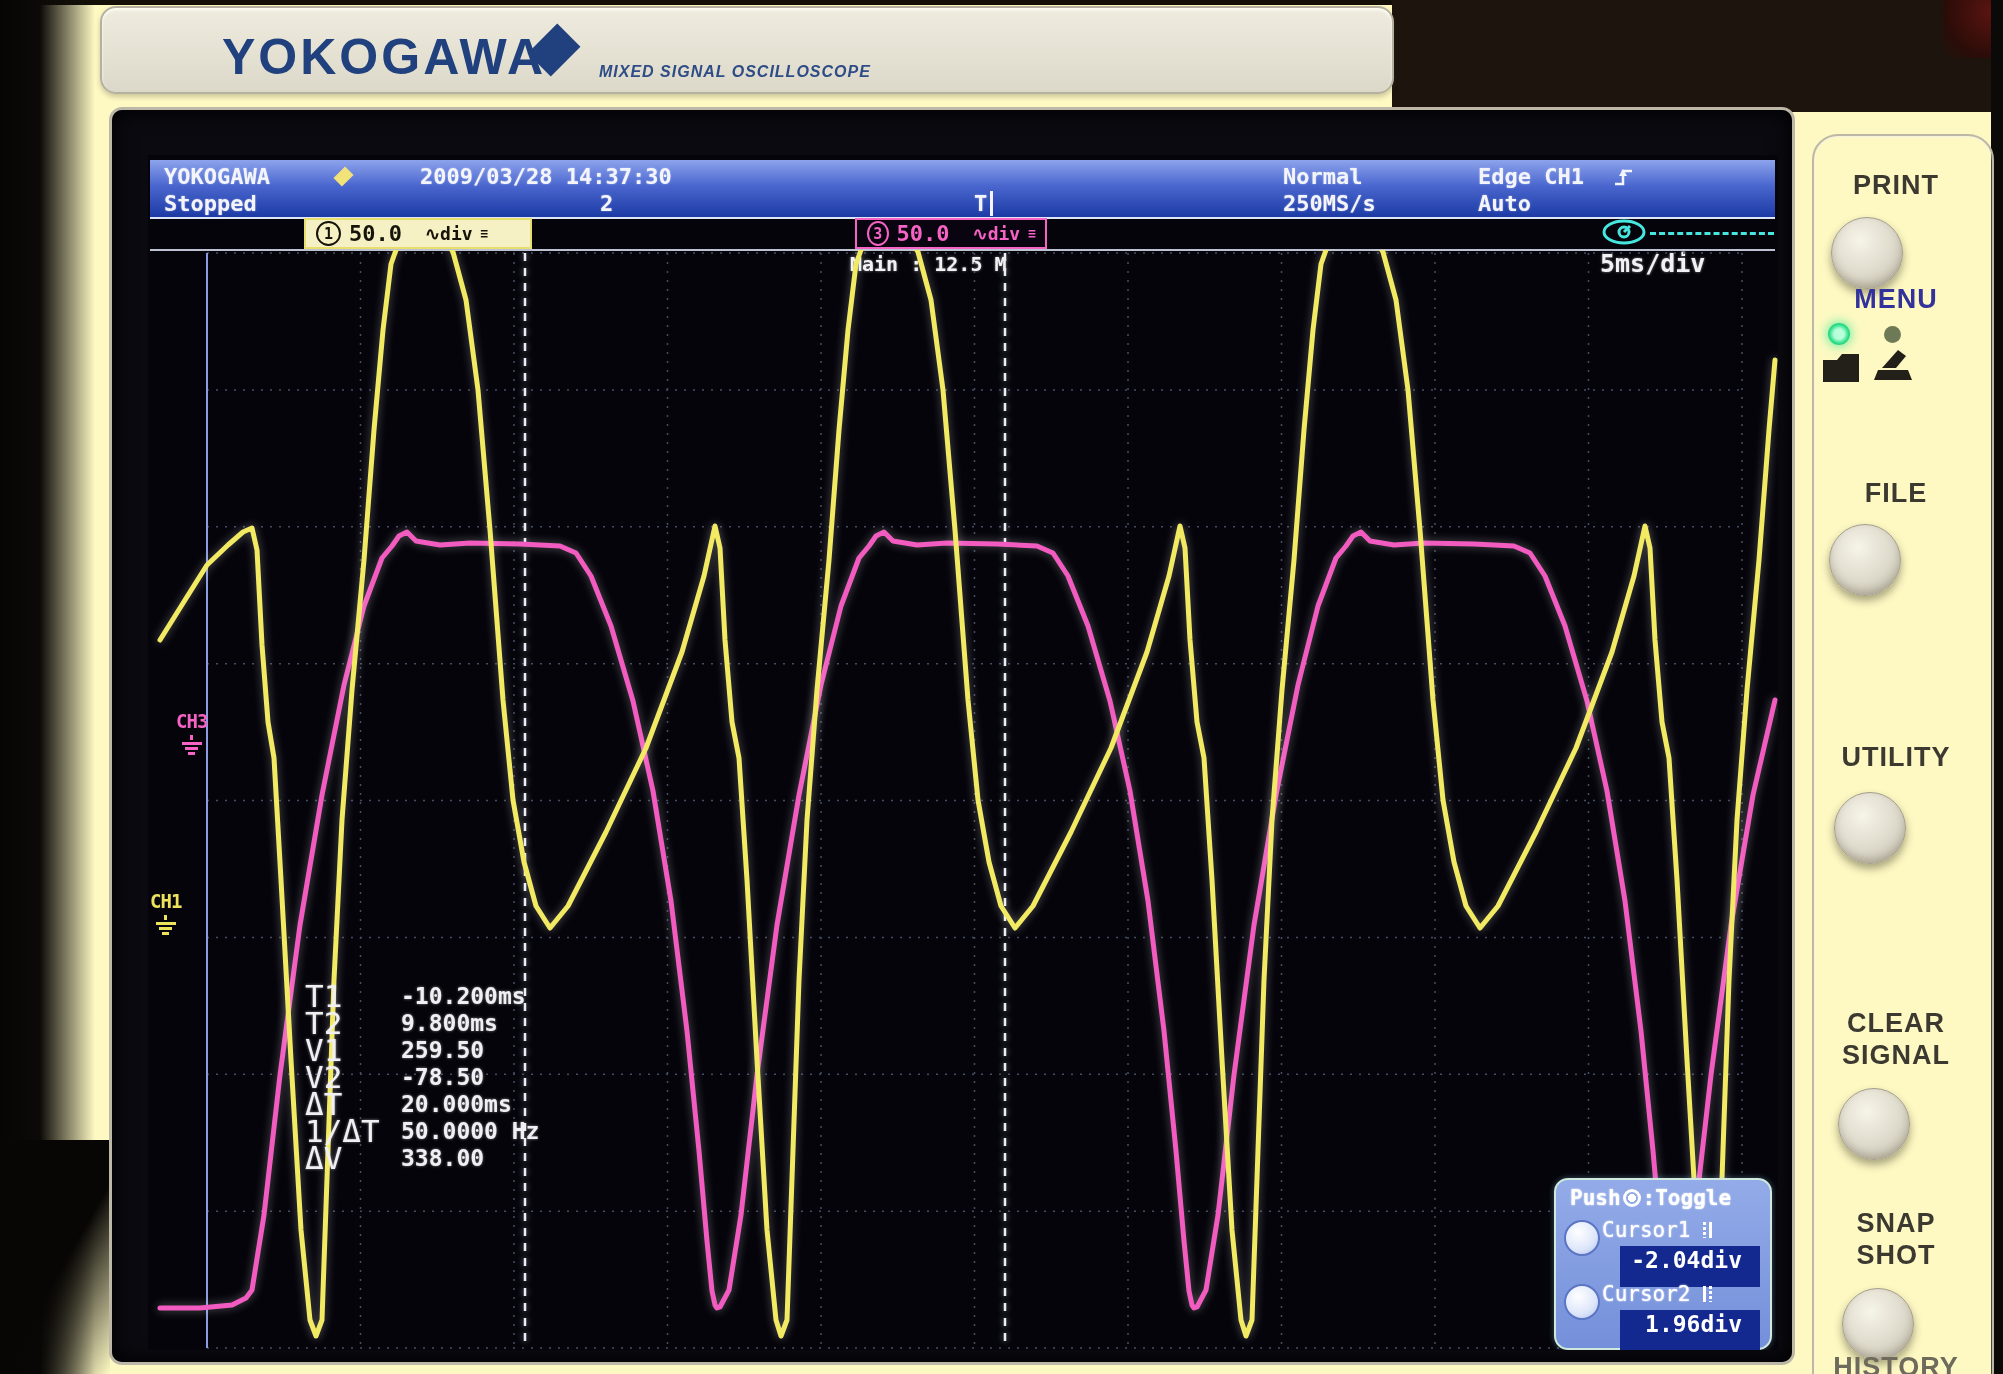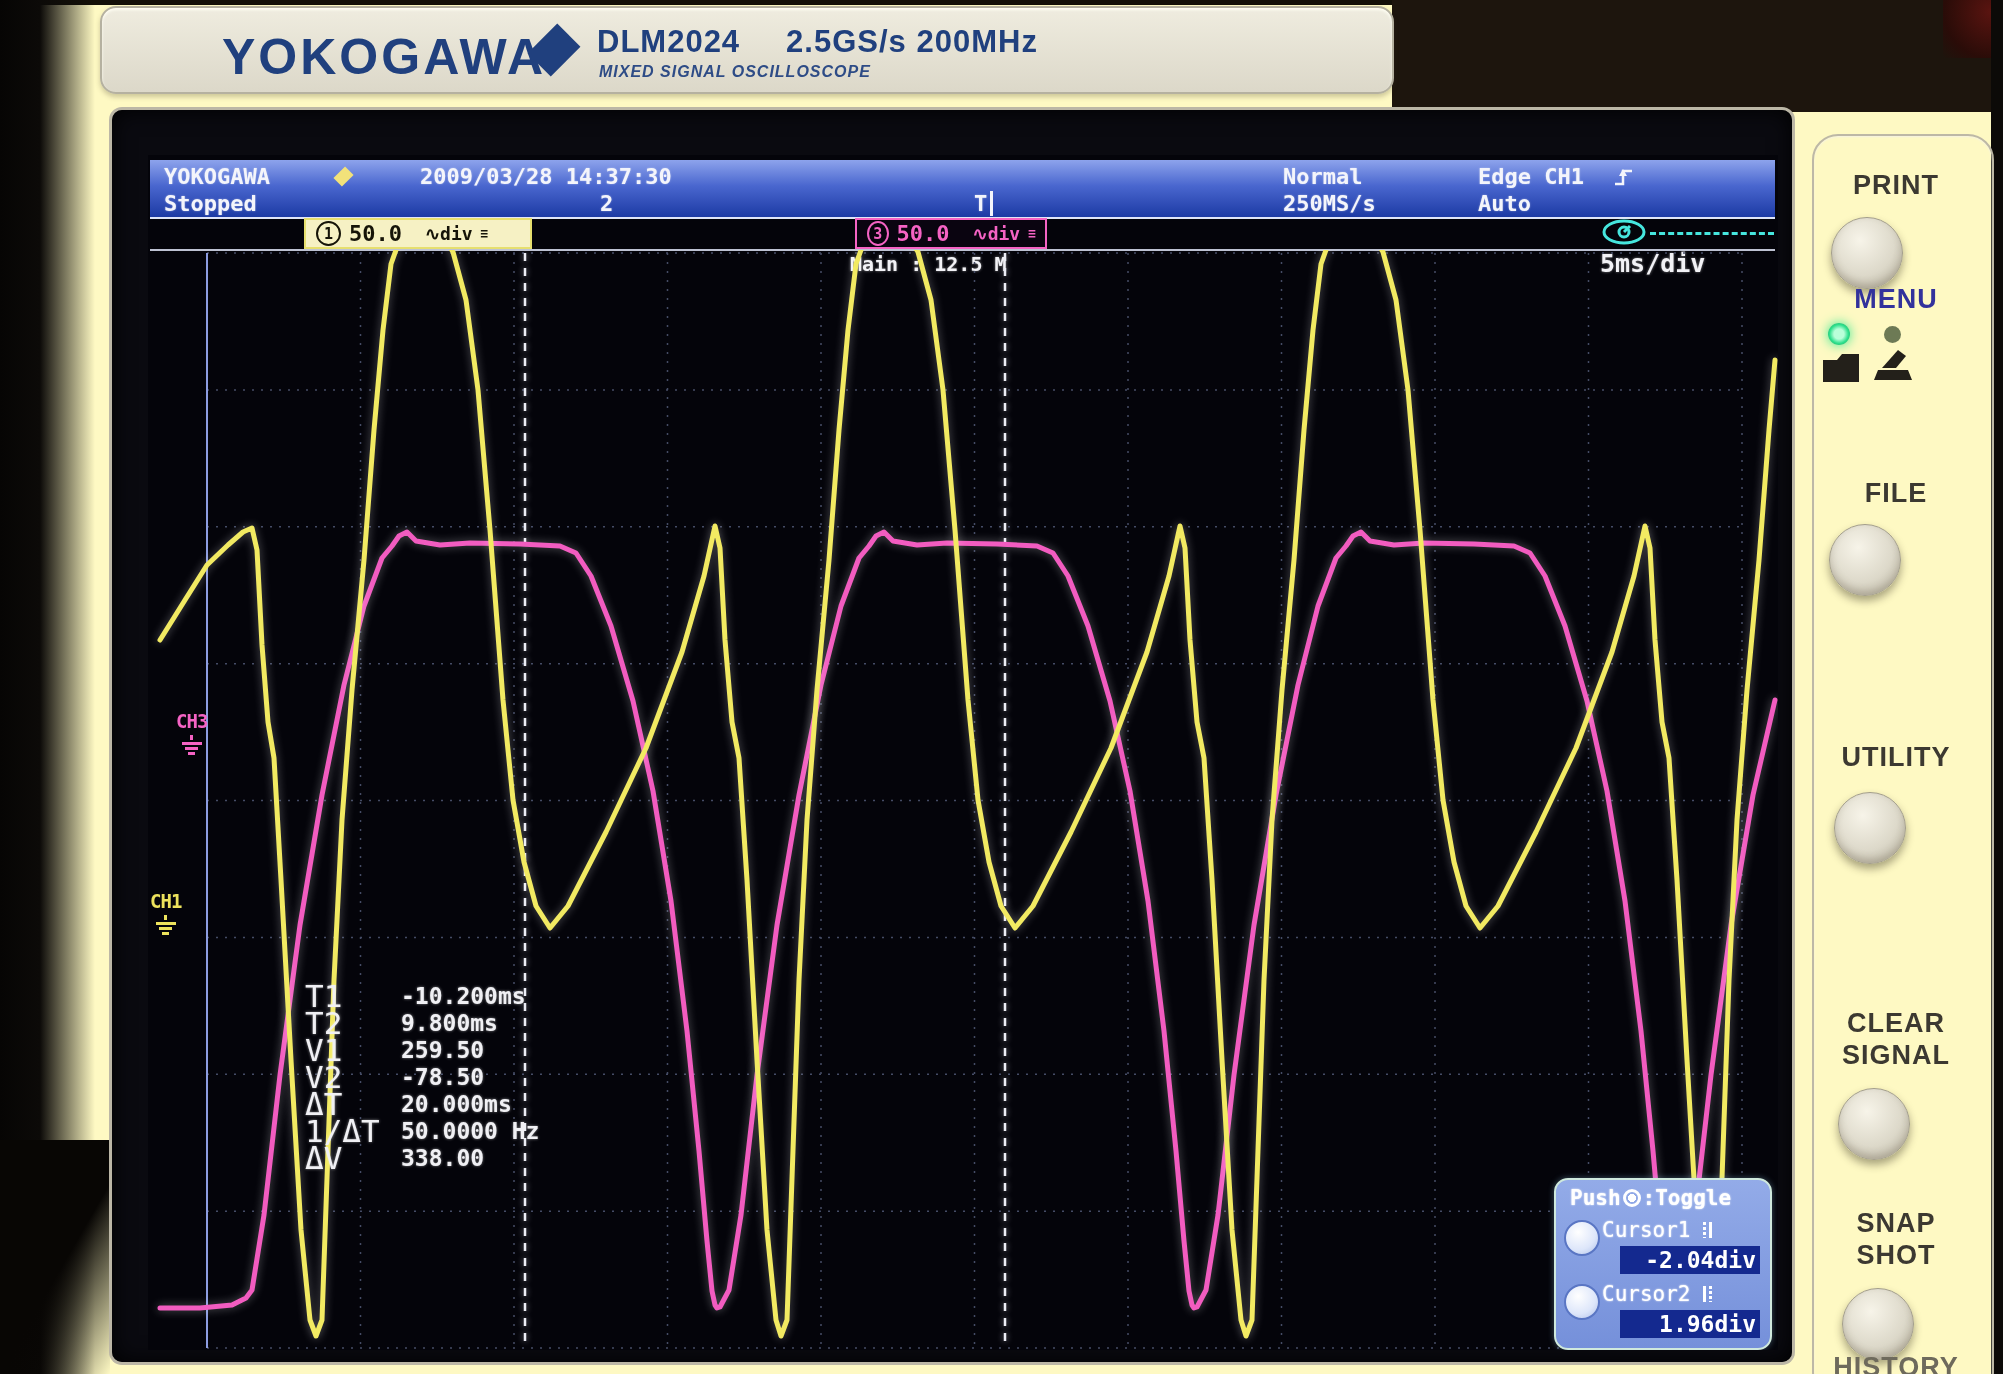--- a/index.html
+++ b/index.html
@@ -85,22 +85,22 @@
     text-shadow:0 0 2px #fff;display:flex;align-items:center;gap:2px;}
   .knob-ico{display:inline-block;width:18px;height:18px;border:3px solid #fff;border-radius:50%;
     box-sizing:border-box;background:radial-gradient(circle,#fff 0 4px,transparent 4px);}
   .cur-knob{position:absolute;left:8px;width:32px;height:32px;border-radius:50%;
     background:radial-gradient(circle at 38% 32%,#ffffff,#dde6fa 60%,#aebfe8);border:2px solid #5a76c4;}
   .cur-name{position:absolute;left:46px;font-size:21px;font-weight:normal;color:#fff;text-shadow:0 0 2px #fff;
     display:flex;align-items:center;}
   .curmark{display:inline-flex;gap:3px;margin-left:12px;}
   .curmark i{width:3px;height:16px;background:#fff;}
   .curmark i.dash{background:repeating-linear-gradient(#fff 0 3px,transparent 3px 5px);}
-  .cur-val{position:absolute;left:64px;width:140px;height:28px;background:#14298f;color:#fff;
-    font-size:23px;font-weight:bold;text-align:right;padding-right:4px;box-sizing:border-box;line-height:28px;}
+  .cur-val{position:absolute;left:64px;width:140px;height:41px;background:#14298f;color:#fff;
+    font-size:23px;font-weight:bold;text-align:right;padding-right:18px;box-sizing:border-box;line-height:28px;}
 
   
   .panel-groove{position:absolute;left:1812px;top:134px;width:178px;height:1260px;border-radius:26px;
     border:2px solid #bdb8a6;box-shadow:inset 0 1px 2px #f4f1e4;}
   .pbtn-label{position:absolute;font-size:27px;font-weight:bold;color:#3c3931;letter-spacing:1px;
     width:180px;text-align:center;left:1806px;}
   .pbtn-label.menu{color:#32329c;}
   .pbtn{position:absolute;width:70px;height:70px;border-radius:50%;
     background:radial-gradient(circle at 40% 32%,#f7f4e9,#ddd9ca 55%,#b7b2a0);
     border:1px solid #a29d8c;box-shadow:0 5px 9px rgba(40,35,20,.4),inset 0 -4px 7px rgba(90,80,60,.25);}
@@ -119,23 +119,20 @@
   <div class="dark-left"></div>
   <div class="dark-bl"></div>
   <div class="dark-tr">
       <div class="red"></div>
     </div>
   <div class="dark-right"></div>
 
   <div class="plaque">
     <div class="brand">YOKOGAWA</div>
     <div class="brand-diamond"></div>
-    <div class="model">
-      <span>DLM2024</span><span class="specs">2.5GS/s 200MHz</span>
-    </div>
     <div class="subtitle">MIXED SIGNAL OSCILLOSCOPE</div>
   </div>
 
   <div class="screen-frame">
     <div class="lcd" style="left:36px;top:45px;">
 
       <div class="bar">
         <span style="left:14px;top:4px;">YOKOGAWA</span>
         <div class="diamond-sm"></div>
         <span style="left:270px;top:4px;">2009/03/28 14:37:30</span>

